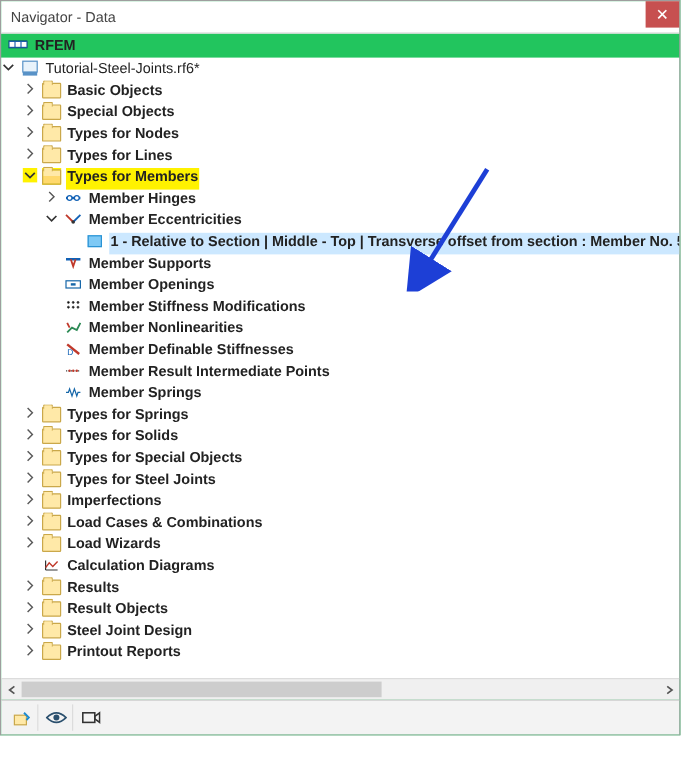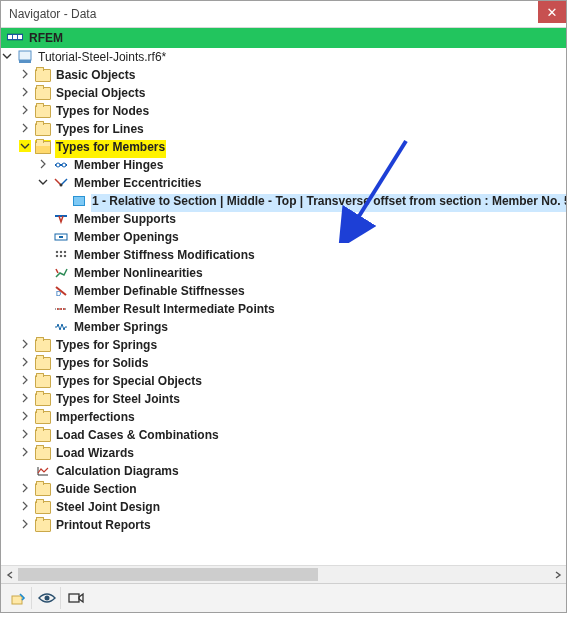--- a/index.html
+++ b/index.html
@@ -546,21 +546,34 @@
           <li>
               <div class="row">
             <span class="toggle">
                   <svg width="10" height="10" viewBox="0 0 10 10">
                     <path d="M3 1 L7 5 L3 9" fill="none" stroke="#595959" stroke-width="1.2"></path>
                   </svg>
                 </span>
             <span class="icon">
                   <span class="folder"></span>
                 </span>
-            <span class="label">Guide Section</span>
+            <span class="label">Results</span>
+          </div>
+            </li>
+          <li>
+              <div class="row">
+            <span class="toggle">
+                  <svg width="10" height="10" viewBox="0 0 10 10">
+                    <path d="M3 1 L7 5 L3 9" fill="none" stroke="#595959" stroke-width="1.2"></path>
+                  </svg>
+                </span>
+            <span class="icon">
+                  <span class="folder"></span>
+                </span>
+            <span class="label">Result Objects</span>
           </div>
             </li>
           <li>
               <div class="row">
             <span class="toggle">
                   <svg width="10" height="10" viewBox="0 0 10 10">
                     <path d="M3 1 L7 5 L3 9" fill="none" stroke="#595959" stroke-width="1.2"></path>
                   </svg>
                 </span>
             <span class="icon">

